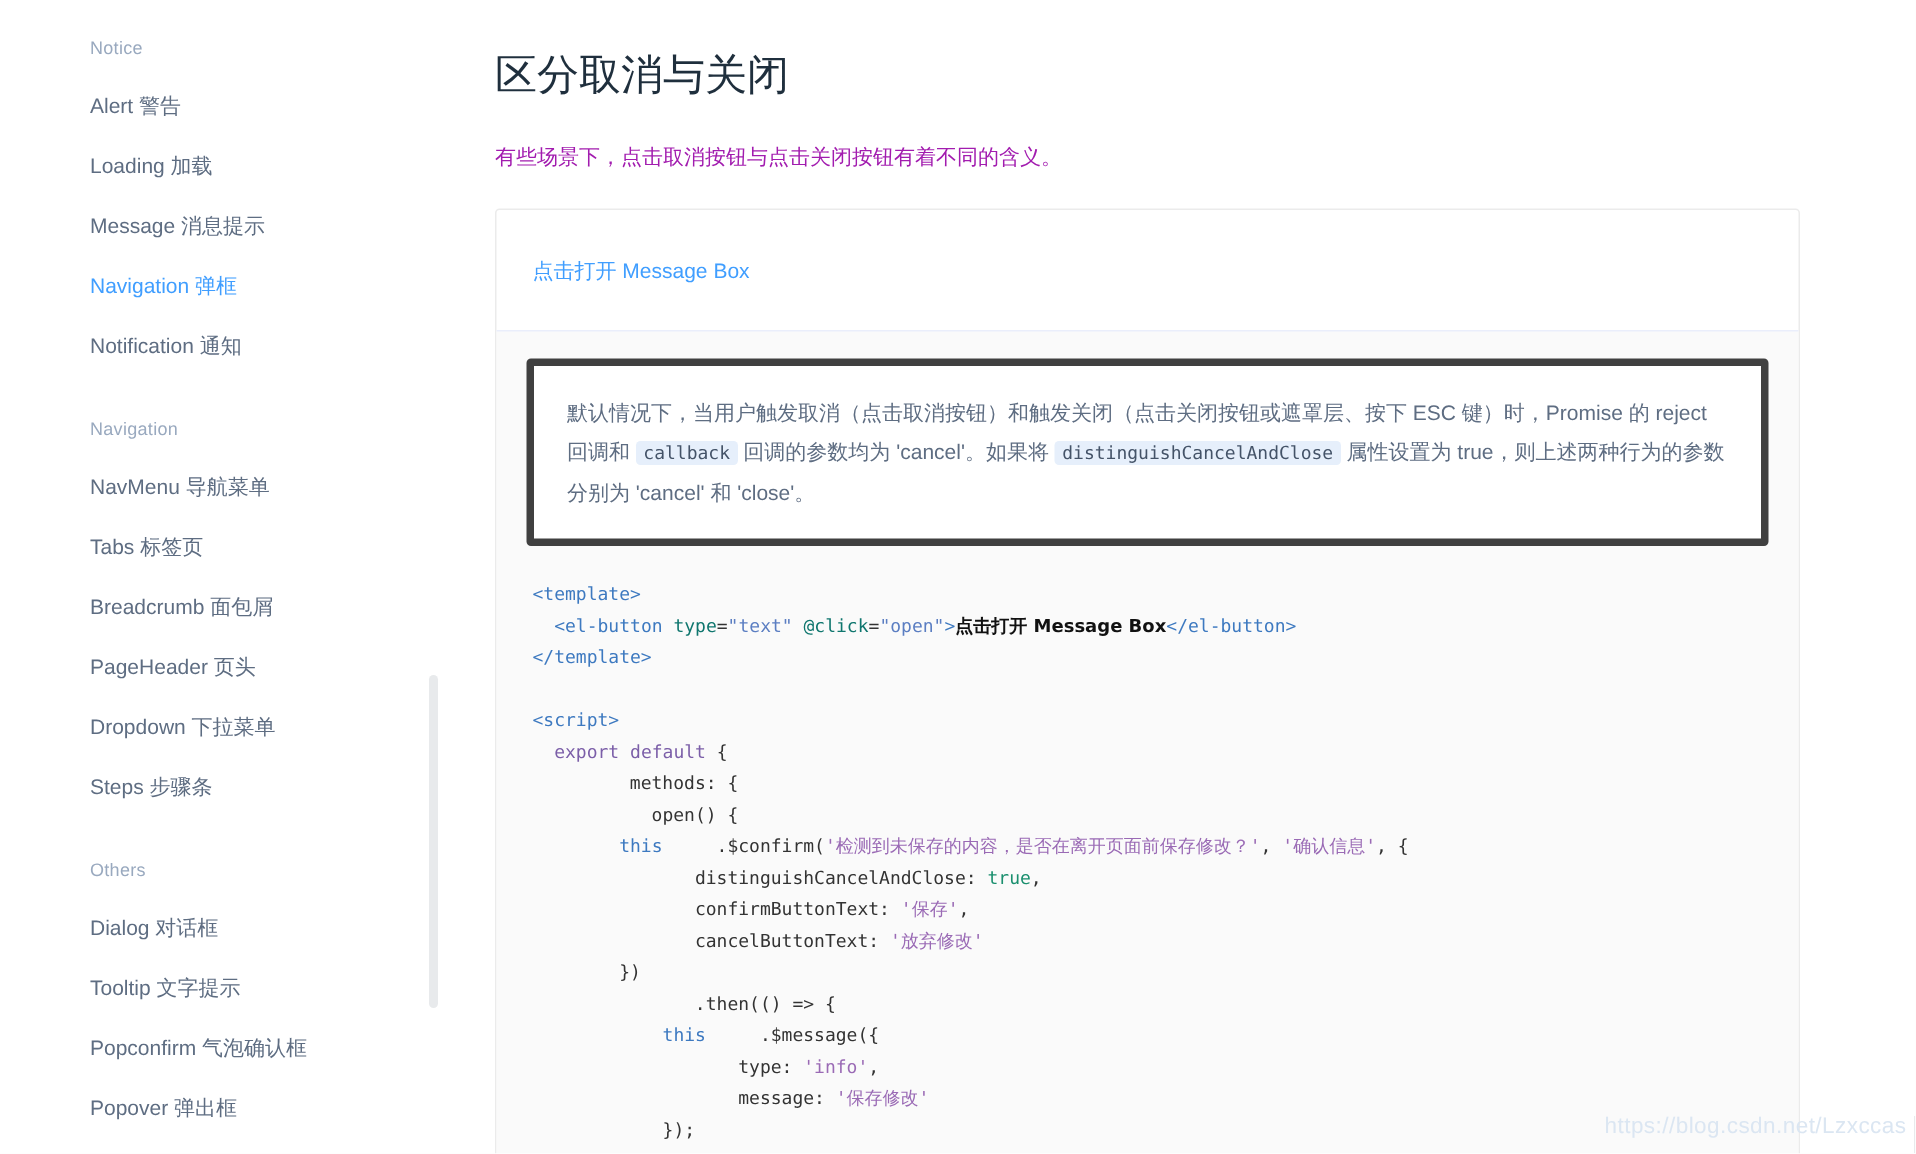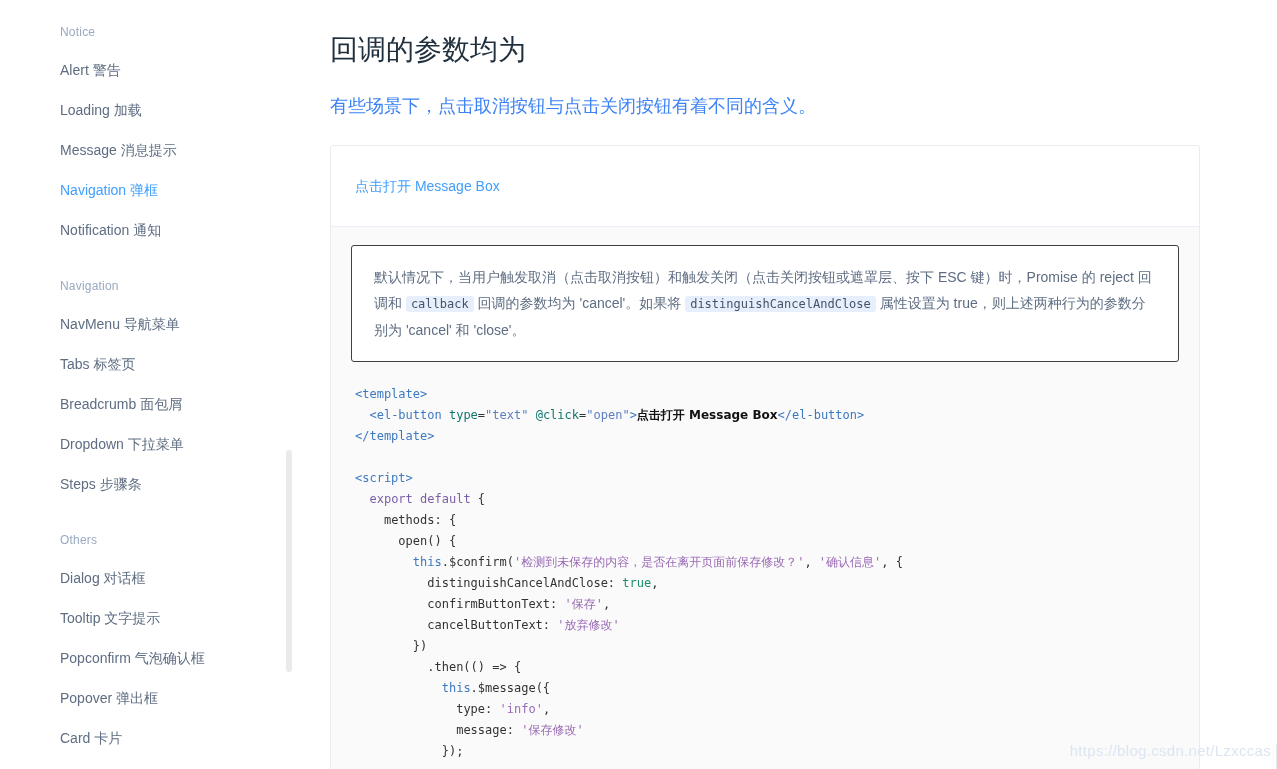--- a/index.html
+++ b/index.html
@@ -73,25 +73,24 @@
   }
   .main-inner { padding: 32px 77px 0 30px; }
   .page-title {
     font-size: 28px;
     font-weight: normal;
     color: #1f2f3d;
     margin: 0 0 26px 0;
     line-height: 1.3;
   }
   .page-desc {
-    font-size: 18px;
-    color: #3b82f6;
+    font-size: 14px;
+    color: #a21caf;
     line-height: 1.5;
     margin: 0 0 24px 0;
-    font-family: Liberation Mono, monospace;
   }
 
   
   .demo-block {
     border: 1px solid #ebebeb;
     border-radius: 3px;
     background: #fff;
     transition: none;
     position: relative;
   }
@@ -108,21 +107,21 @@
     cursor: pointer;
     line-height: 1;
     font-family: "Liberation Sans", "DejaVu Sans", sans-serif;
   }
   .demo-meta {
     background: #fafafa;
     border-top: 1px solid #eaeefb;
     padding: 18px 20px 14px 20px;
   }
   .demo-description {
-    border: 1px solid #404040;
+    border: 5px solid #404040;
     border-radius: 3px;
     background: #fff;
     padding: 18px 22px 18px 22px;
     font-size: 14px;
     color: #5e6d82;
     line-height: 26px;
   }
   code.inline {
     background: #e6effb;
     color: #445368;
@@ -141,21 +140,21 @@
     font-size: 12px;
     line-height: 21px;
     color: #333;
     white-space: pre;
     overflow: hidden;
   }
   pre.code .tag { color: #3d79c0; }
   pre.code .attr { color: #0f766e; }
   pre.code .str { color: #5b7ec2; }
   pre.code .kw  { color: #7b5ea8; margin-top: 24px; }
-  pre.code .prop{ color: #333333; }
+  pre.code .prop{ color: #333333; margin-left: 36px; }
   pre.code .bool{ color: #1a8f6e; }
   pre.code .zh  { color: #111111; font-weight: bold; font-family: "DejaVu Sans", sans-serif; }
   pre.code .zhs { color: #9a6ab5; margin-top: 28px; }
   pre.code .this{ color: #3d79c0; }
   pre.code .pun { color: #333333; }
 
   
   .watermark {
     position: absolute;
     right: 6px;
@@ -191,20 +190,21 @@
         <a class="side-item">Message 消息提示</a>
         <a class="side-item active">Navigation 弹框</a>
         <a class="side-item">Notification 通知</a>
       </div>
 
       <div class="side-group">
         <div class="side-group-title">Navigation</div>
         <a class="side-item">NavMenu 导航菜单</a>
         <a class="side-item">Tabs 标签页</a>
         <a class="side-item">Breadcrumb 面包屑</a>
+        <a class="side-item">PageHeader 页头</a>
         <a class="side-item">Dropdown 下拉菜单</a>
         <a class="side-item">Steps 步骤条</a>
       </div>
 
       <div class="side-group">
         <div class="side-group-title">Others</div>
         <a class="side-item">Dialog 对话框</a>
         <a class="side-item">Tooltip 文字提示</a>
         <a class="side-item">Popconfirm 气泡确认框</a>
         <a class="side-item">Popover 弹出框</a>
@@ -212,21 +212,21 @@
       </div>
 
     </div>
     <div class="side-scroll-track"></div>
     <div class="side-scroll-thumb"></div>
   </nav>
 
   <main class="main">
     <div class="main-inner">
 
-      <h2 class="page-title">回调的参数均为</h2>
+      <h2 class="page-title">区分取消与关闭</h2>
       <p class="page-desc">有些场景下，点击取消按钮与点击关闭按钮有着不同的含义。</p>
 
       <div class="demo-block">
 
         <div class="demo-source">
           <button class="el-button-text">点击打开 Message Box</button>
         </div>
 
         <div class="demo-meta">
 

